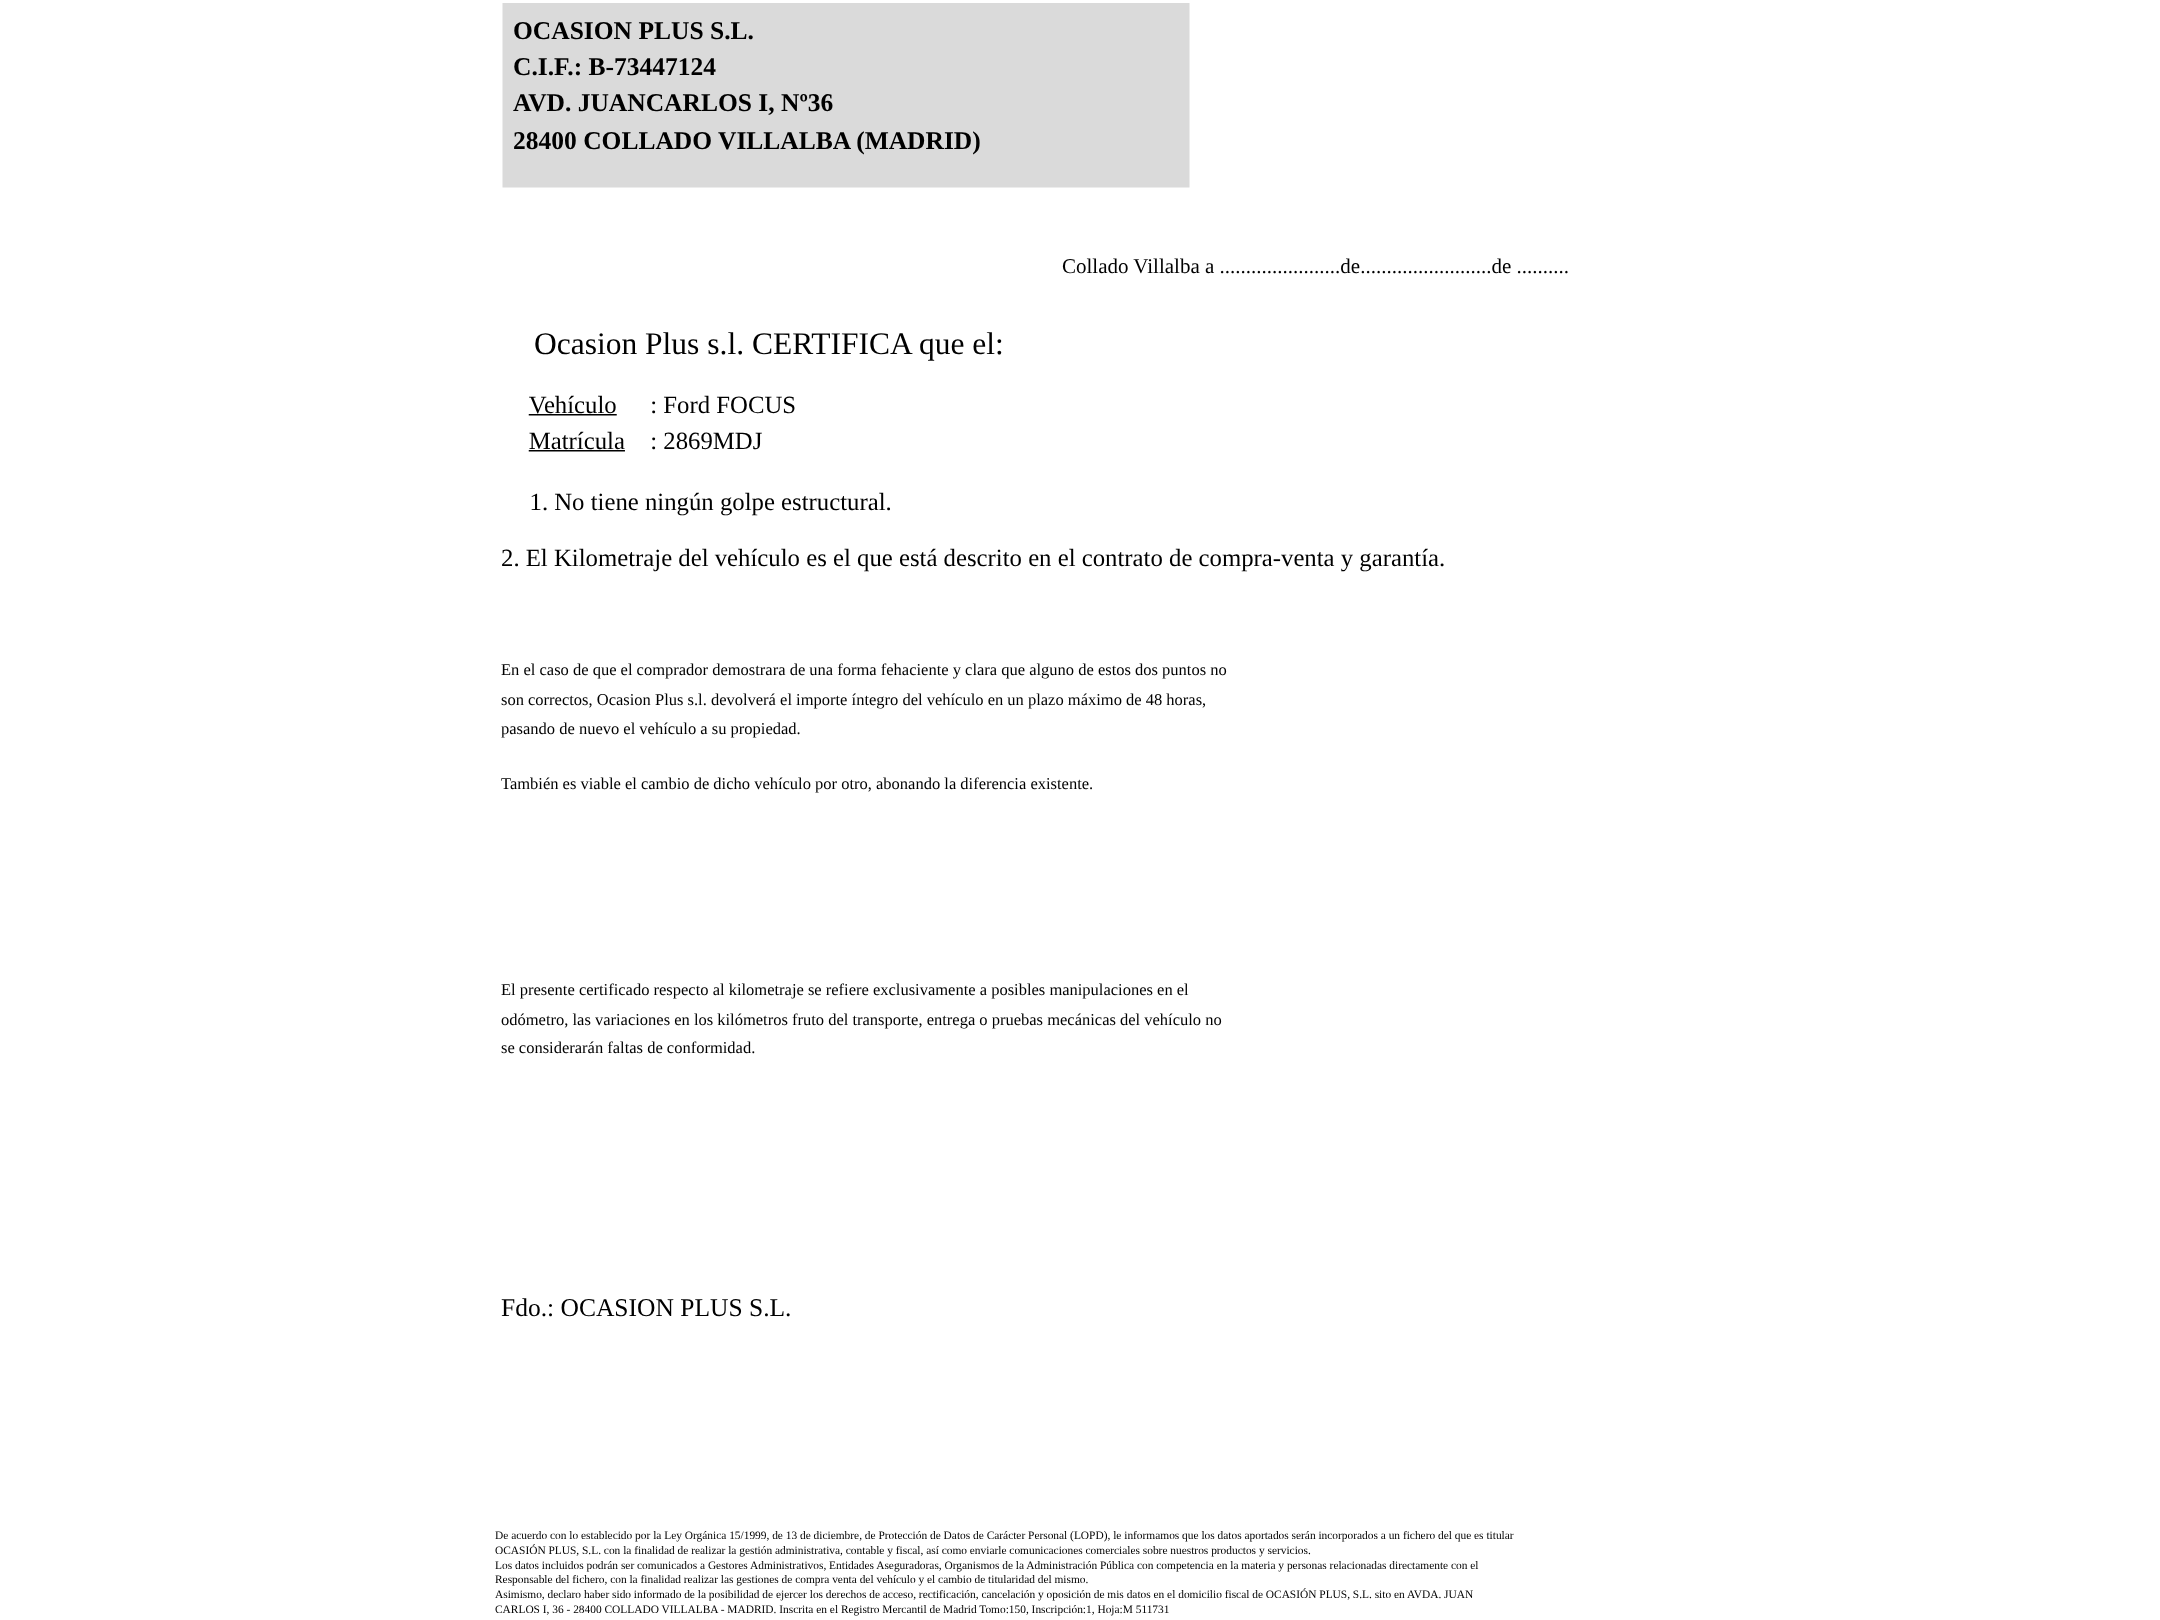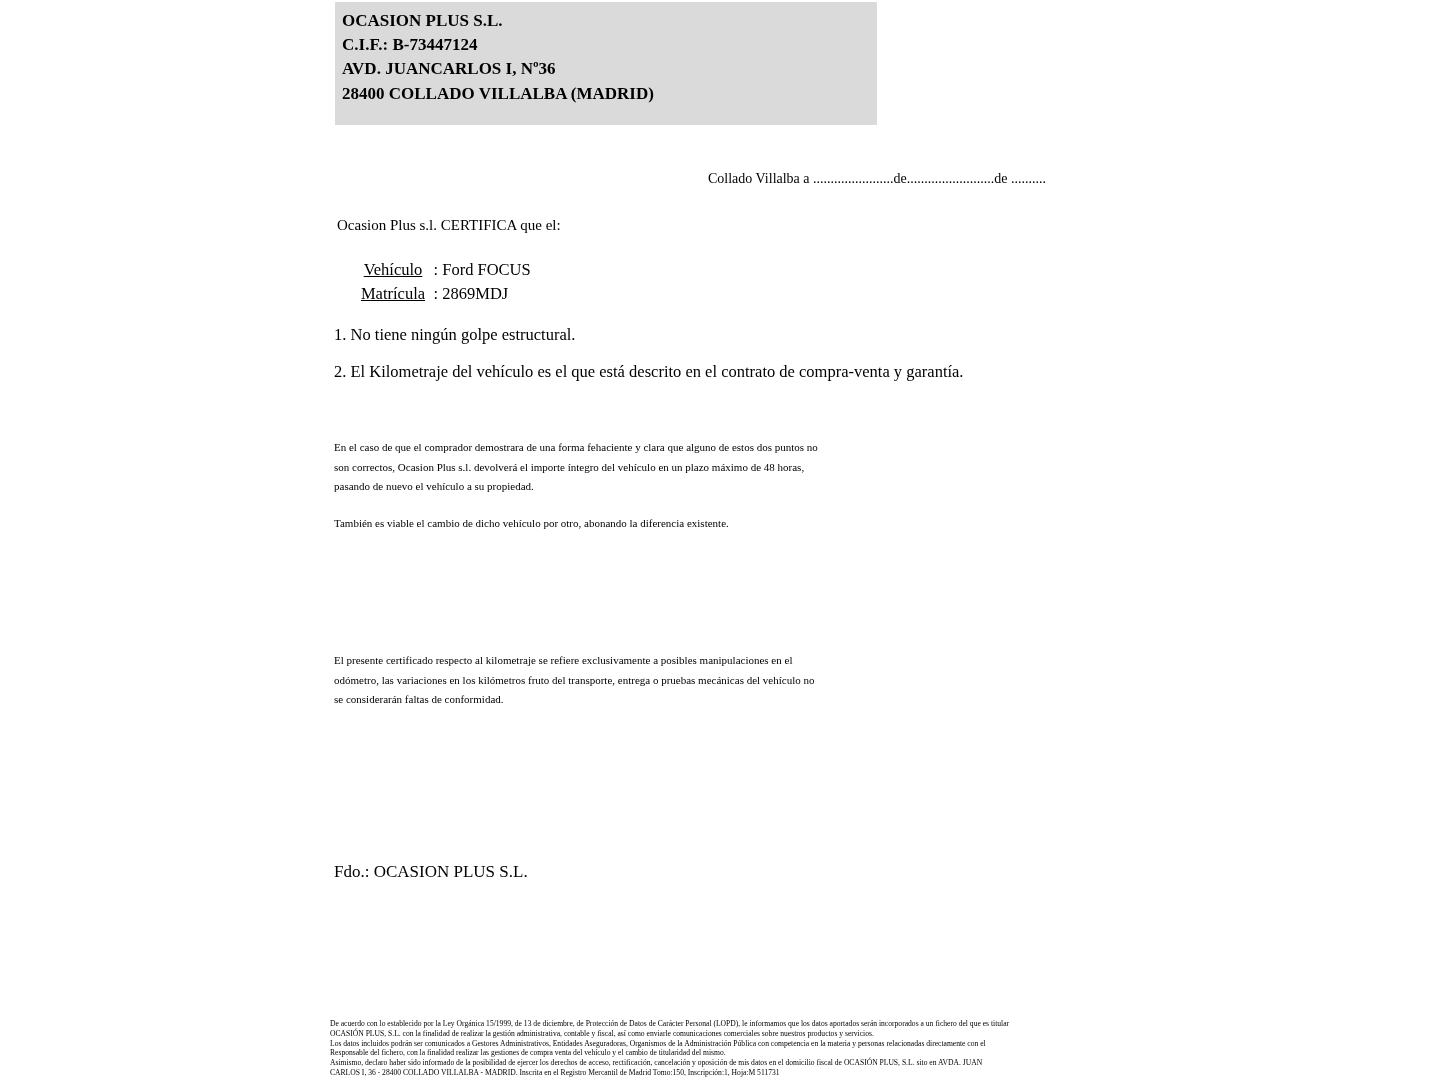--- a/index.html
+++ b/index.html
@@ -10,62 +10,61 @@
     height: 1080px;
     background: #ffffff;
     font-family: "Liberation Serif", "DejaVu Serif", serif;
     color: #000000;
     overflow: hidden;
   }
   .header-box {
     position: absolute;
     left: 335px;
     top: 2px;
-    width: 542px;
+    width: 458px;
     height: 123px;
     background: #dadada;
     padding: 7px 0 0 7px;
   }
   .header-box .hline {
     font-weight: bold;
     font-size: 17px;
     line-height: 24.2px;
     white-space: pre;
   }
   .date-line {
     position: absolute;
     left: 661px;
     top: 171px;
     font-size: 14px;
     white-space: pre;
     margin-left: 47px;
   }
   .cert-intro {
     position: absolute;
-    left: 337px;
+    left: 356px;
     top: 217px;
-    font-size: 15px;
+    font-size: 21px;
     white-space: pre;
   }
   .cert-row { position: absolute; left: 336px; font-size: 16.5px; white-space: pre; }
   .cert-row.vehicle   { top: 240px; }
   .cert-row.matricula { top: 264px; }
   .cert-label {
     display: inline-block;
     width: 81px;
     text-decoration: underline;
-    text-align: center;
   }
   .point {
     position: absolute;
     left: 334px;
     font-size: 16.5px;
     white-space: pre;
   }
-  .point.pt1 { top: 325px; }
+  .point.pt1 { top: 325px; margin-left: 19px; }
   .point.pt2 { top: 362px; }
   .para {
     position: absolute;
     left: 334px;
     font-size: 11px;
     line-height: 19.7px;
     white-space: pre-line;
   }
   .para.p1 { top: 438px; }
   .para.p2 { top: 514px; }

